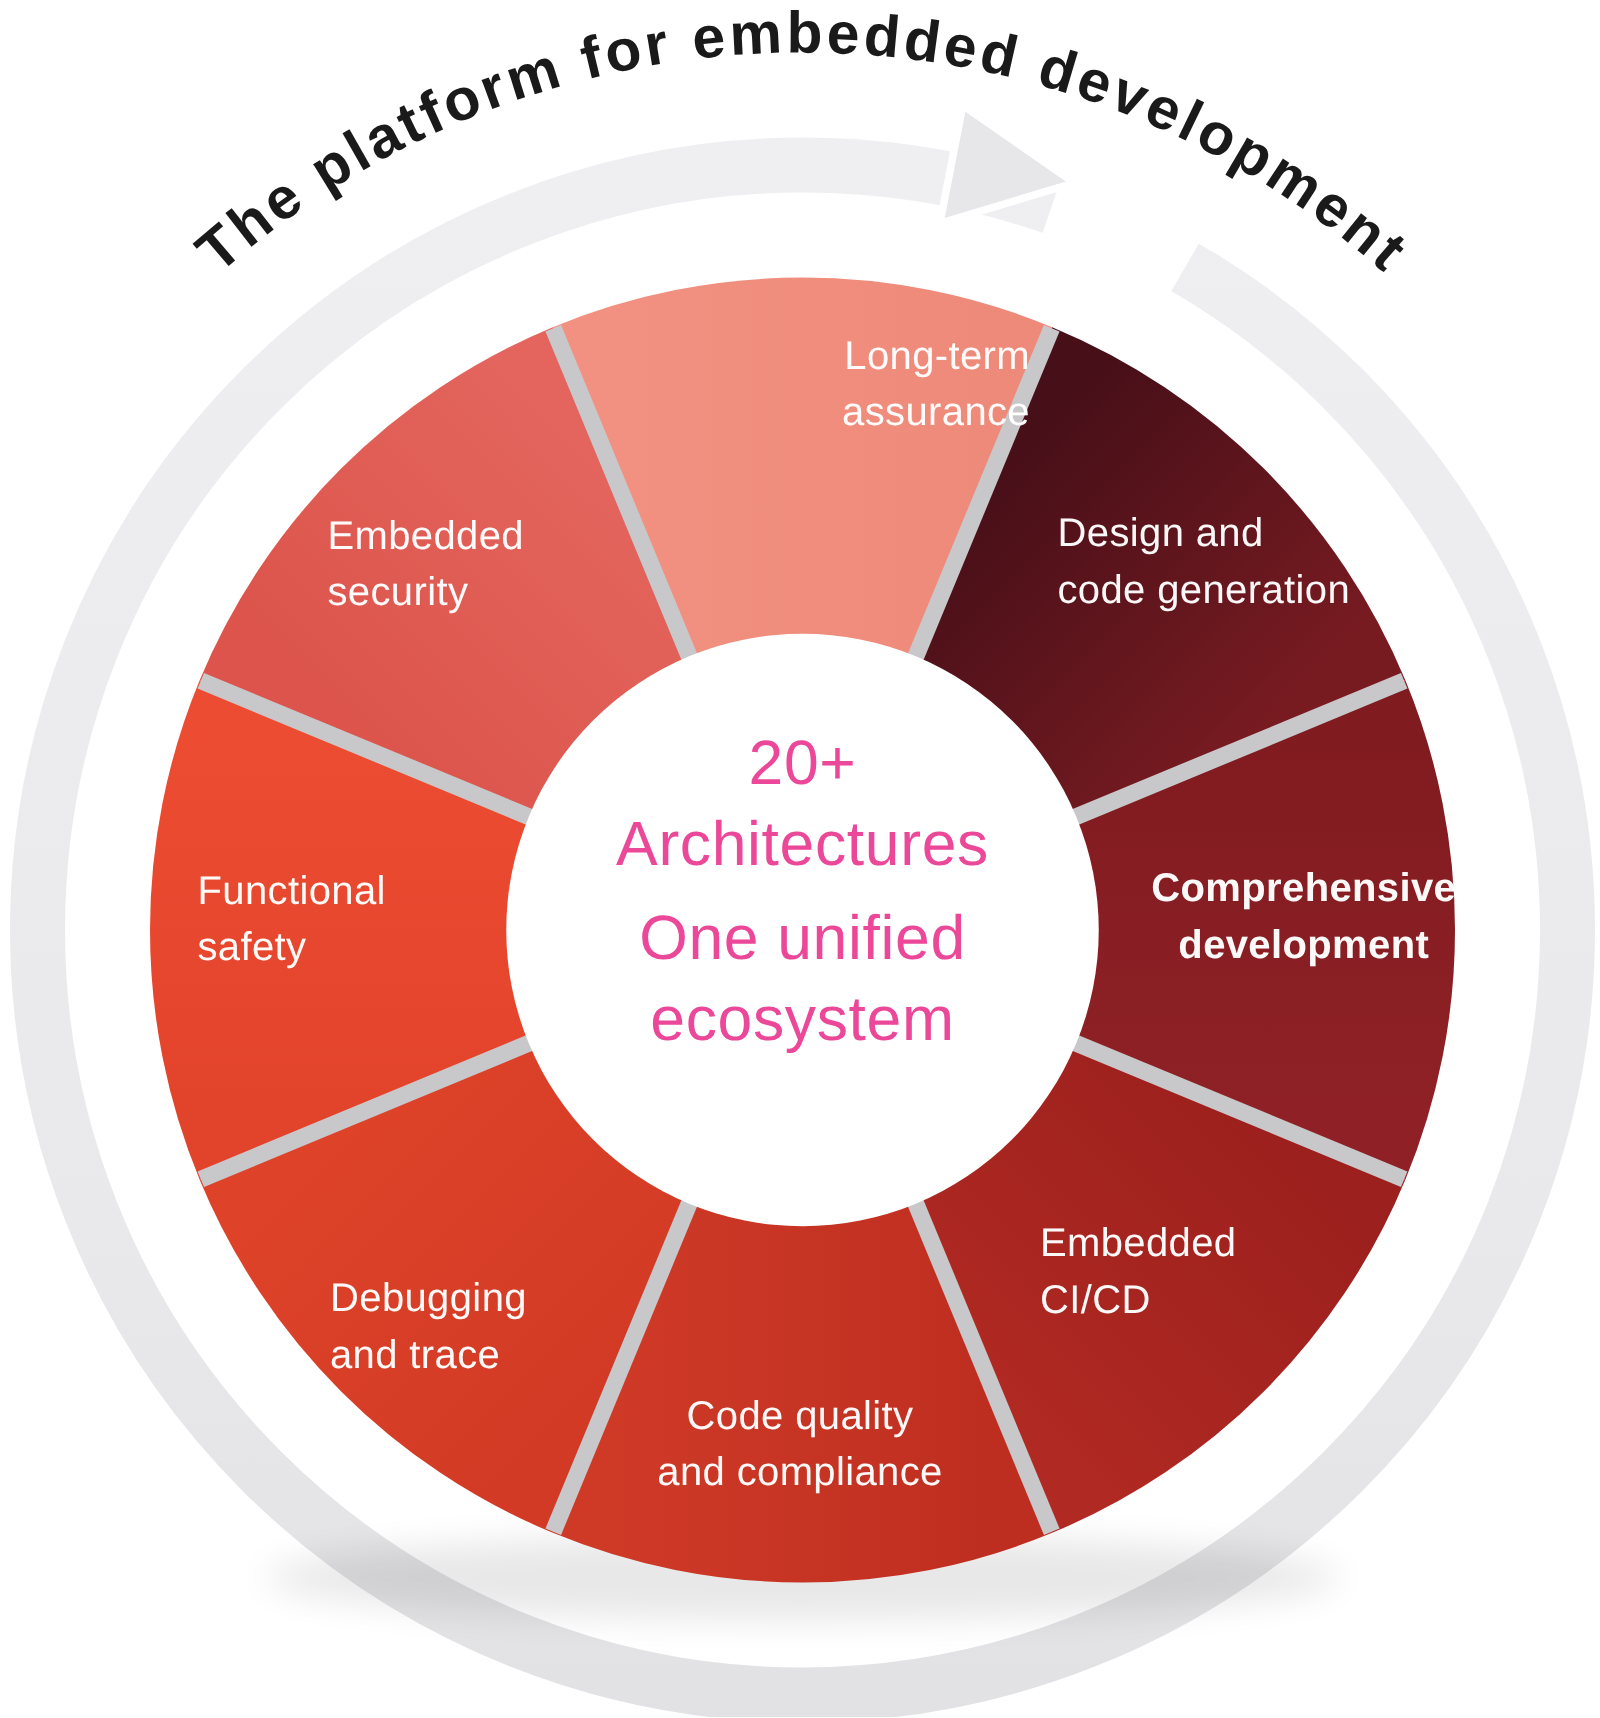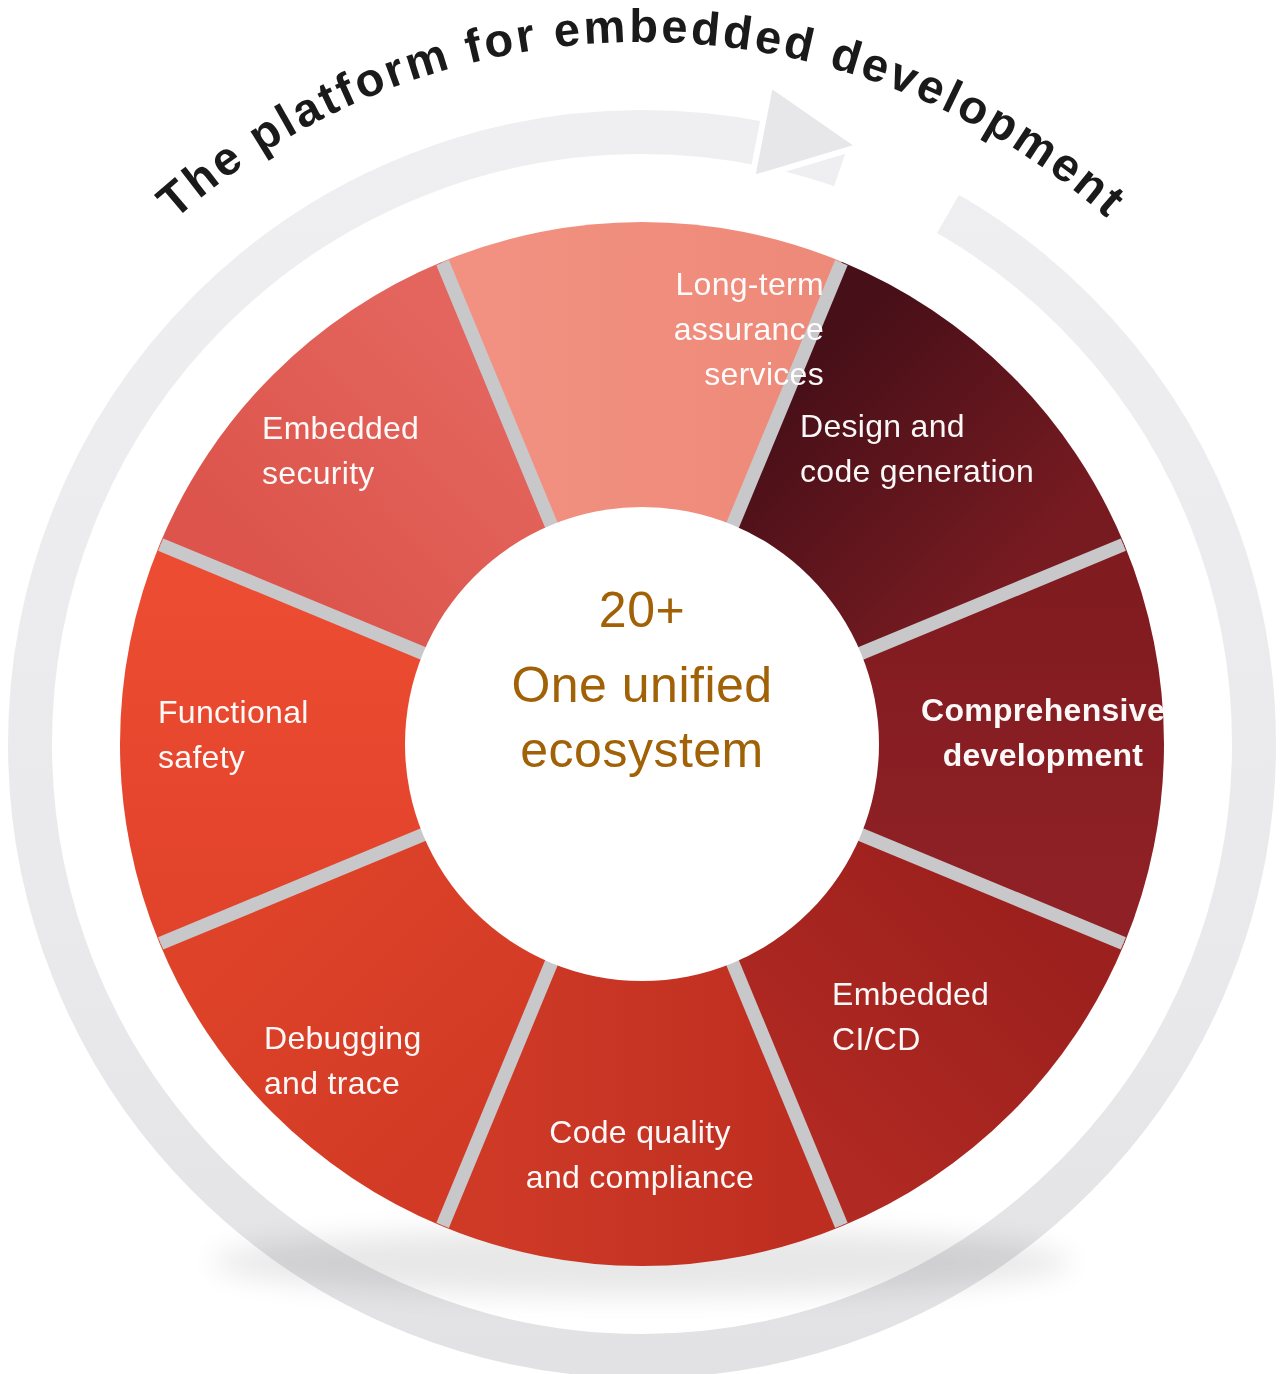--- a/index.html
+++ b/index.html
@@ -6,21 +6,21 @@
   body{width:1280px;height:1374px;overflow:hidden;
        font-family:"Liberation Sans","DejaVu Sans",sans-serif;}
   .stage{position:relative;width:1280px;height:1374px;background:#ffffff;}
   .stage svg{position:absolute;left:0;top:0;}
   .arc-title{font-weight:700;font-size:47px;letter-spacing:3px;fill:#1a1a1a;}
   .seg-label{position:absolute;color:rgba(255,255,255,0.97);
              font-size:32px;line-height:45px;font-weight:300;
              letter-spacing:0.3px;}
   .seg-label span{display:block;}
   .center-text{position:absolute;left:322px;top:578px;width:640px;
-               text-align:center;color:#a16207;font-weight:300;
+               text-align:center;color:#ec4899;font-weight:300;
                font-size:50px;line-height:65px;letter-spacing:0.5px;}
   .center-text .para-gap{margin-top:10px;}
 </style>
 </head>
 <body>
 
 <div class="stage">
 
   <svg id="wheel-svg" width="1280" height="1374" viewBox="0 0 1280 1374">
     <defs id="svg-defs">
@@ -95,23 +95,22 @@
     <path id="titleArcPath" fill="none" d="M 88.8164509680812 311.8056443213878 A 702 702 0 0 1 1195.1835490319188 311.80564432138794"></path>
     <text class="arc-title">
       <textPath href="#titleArcPath" startOffset="50%" text-anchor="middle">The platform for embedded development</textPath>
     </text>
   </svg>
 
   <div id="labels">
       <div class="seg-label" style="left: 460px; top: 262px; width: 364px; text-align: right;">
         <span>Long-term</span>
         <span>assurance</span>
-        <span>services</span>
       </div>
-      <div class="seg-label" style="left: 800px; top: 404px; width: 330px; text-align: left;">
+      <div class="seg-label" style="left: 846px; top: 404px; width: 330px; text-align: left;">
         <span>Design and</span>
         <span>code generation</span>
       </div>
       <div class="seg-label" style="left: 888px; top: 688px; width: 310px; text-align: center; font-weight: bold;">
         <span>Comprehensive</span>
         <span>development</span>
       </div>
       <div class="seg-label" style="left: 832px; top: 972px; width: 300px; text-align: left;">
         <span>Embedded</span>
         <span>CI/CD</span>
@@ -129,17 +128,18 @@
         <span>safety</span>
       </div>
       <div class="seg-label" style="left: 262px; top: 406px; width: 320px; text-align: left;">
         <span>Embedded</span>
         <span>security</span>
       </div>
     </div>
 
   <div class="center-text">
     <div>20+</div>
+    <div>Architectures</div>
     <div class="para-gap">One unified</div>
     <div>ecosystem</div>
   </div>
 
 </div>
 
 </body></html>

